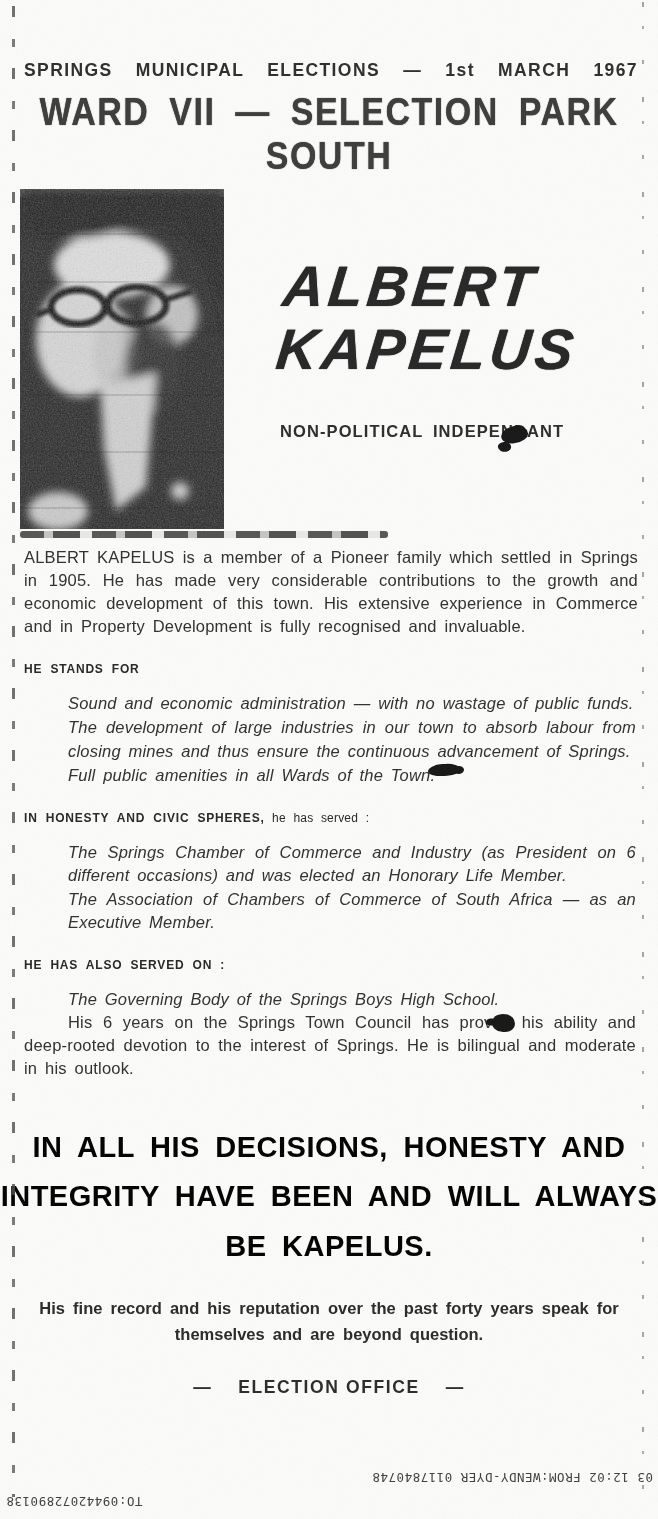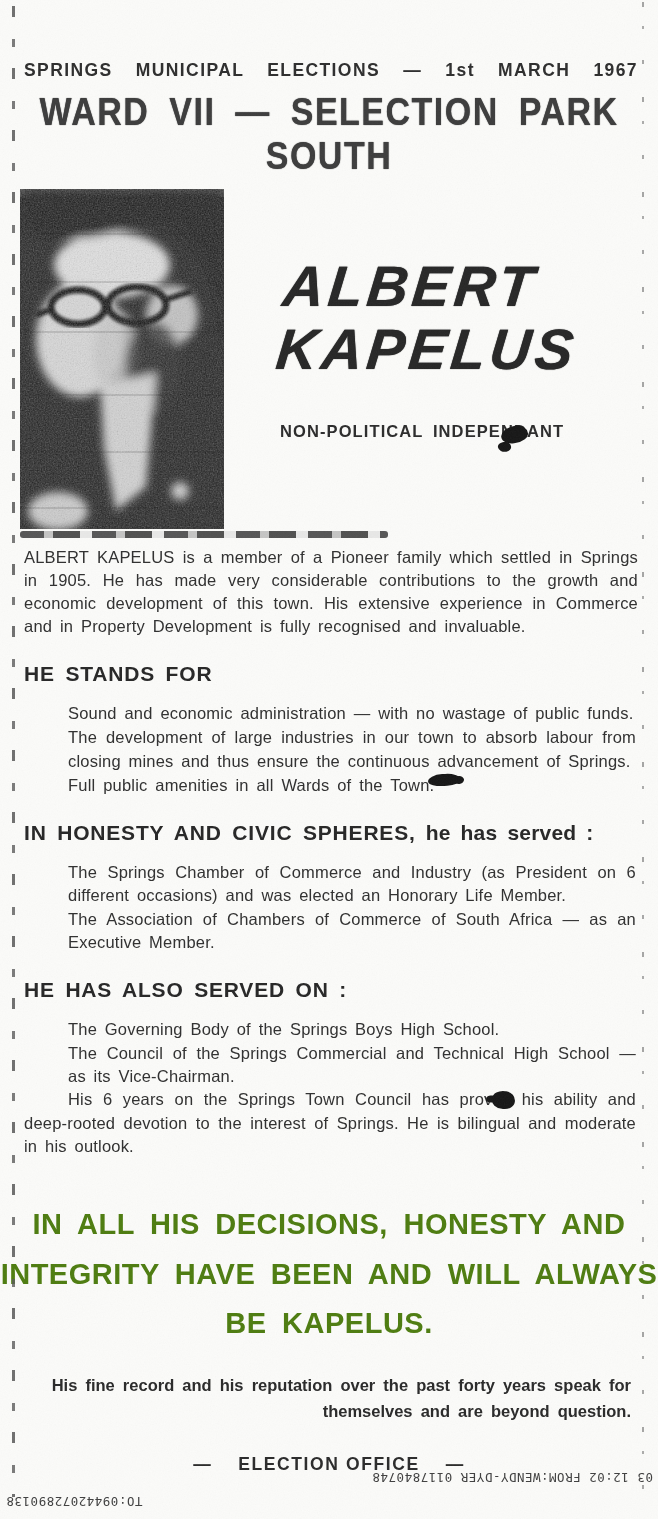--- a/index.html
+++ b/index.html
@@ -79,38 +79,38 @@
   .bodytext {
     font-size: 16.5px; line-height: 1.4;
     letter-spacing: .2px; word-spacing: 3px;
     text-align: justify;
     color: #2f2f2f;
   }
   .intro { margin: 8px 20px 17px 24px; }
 
   .sec-heading {
     margin: 24px 20px 6px 24px;
-    font-size: 21px; font-weight: 800;
+    font-size: 12px; font-weight: 800;
     letter-spacing: .8px; word-spacing: 4px;
     color: #262626;
   }
-  .sec-heading .heading-rest { font-weight: 700; letter-spacing: .2px; }
-  .item { position:relative; margin: 16px 22px 0 68px; }
+  .sec-heading .heading-rest { font-weight: 400; letter-spacing: .2px; }
+  .item { position:relative; margin: 16px 22px 0 68px; font-style: italic; }
   .item + .item { margin-top: 1px; }
   .closing { position:relative; margin: 0 22px 0 24px; text-indent: 44px; }
 
   .pledge {
     margin-top: 42px; text-align: center;
     font-size: 29px; font-weight: 700;
     letter-spacing: .5px; word-spacing: 7px;
-    line-height: 1.72; color: #4d7c0f;
+    line-height: 1.72; color: #000000;
   }
   .tagline {
     width: 604px; margin: 24px auto 0;
-    text-align: right;
+    text-align: center;
     font-size: 16.5px; font-weight: 800;
     line-height: 1.55; word-spacing: 3.5px;
     color: #292929;
   }
 
   .office-heading {
     margin-top: 30px; text-align: center;
     font-size: 17.5px; font-weight: 800;
     letter-spacing: 1.6px; color: #2a2a2a;
   }
@@ -204,21 +204,20 @@
 
   <section>
     <h2 class="sec-heading"><span class="heading-bold">IN HONESTY AND CIVIC SPHERES,</span><span class="heading-rest"> he has served :</span></h2>
     <p class="bodytext item"><span>The Springs Chamber of Commerce and Industry (as President on 6 different occasions) and was elected an Honorary Life Member.</span></p>
     <p class="bodytext item"><span>The Association of Chambers of Commerce of South Africa — as an Executive Member.</span></p>
   </section>
 
   <section>
     <h2 class="sec-heading">HE HAS ALSO SERVED ON :</h2>
     <p class="bodytext item"><span>The Governing Body of the Springs Boys High School.</span></p>
-    <p class="bodytext item"><span>The Council of the Springs Commercial and Technical High School — as its Vice-Chairman.</span></p>
     <p class="bodytext closing"><span>His 6 years on the Springs Town Council has proved his ability and deep-rooted devotion to the interest of Springs.  He is bilingual and moderate in his outlook.</span><span class="blot blot-proved"></span></p>
   </section>
 
   <div class="pledge">
     <div>IN ALL HIS DECISIONS, HONESTY AND</div>
     <div>INTEGRITY HAVE BEEN AND WILL ALWAYS</div>
     <div>BE KAPELUS.</div>
   </div>
 
   <p class="tagline">His fine record and his reputation over the past forty years speak for themselves and are beyond question.</p>

